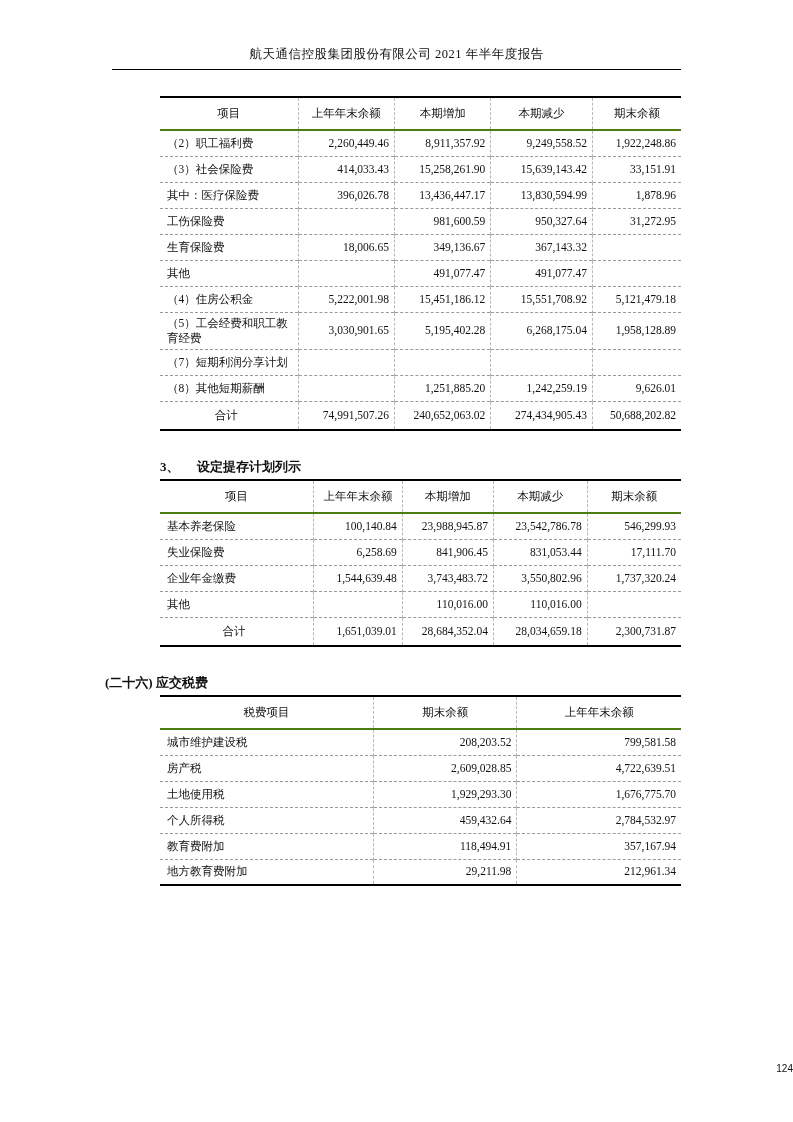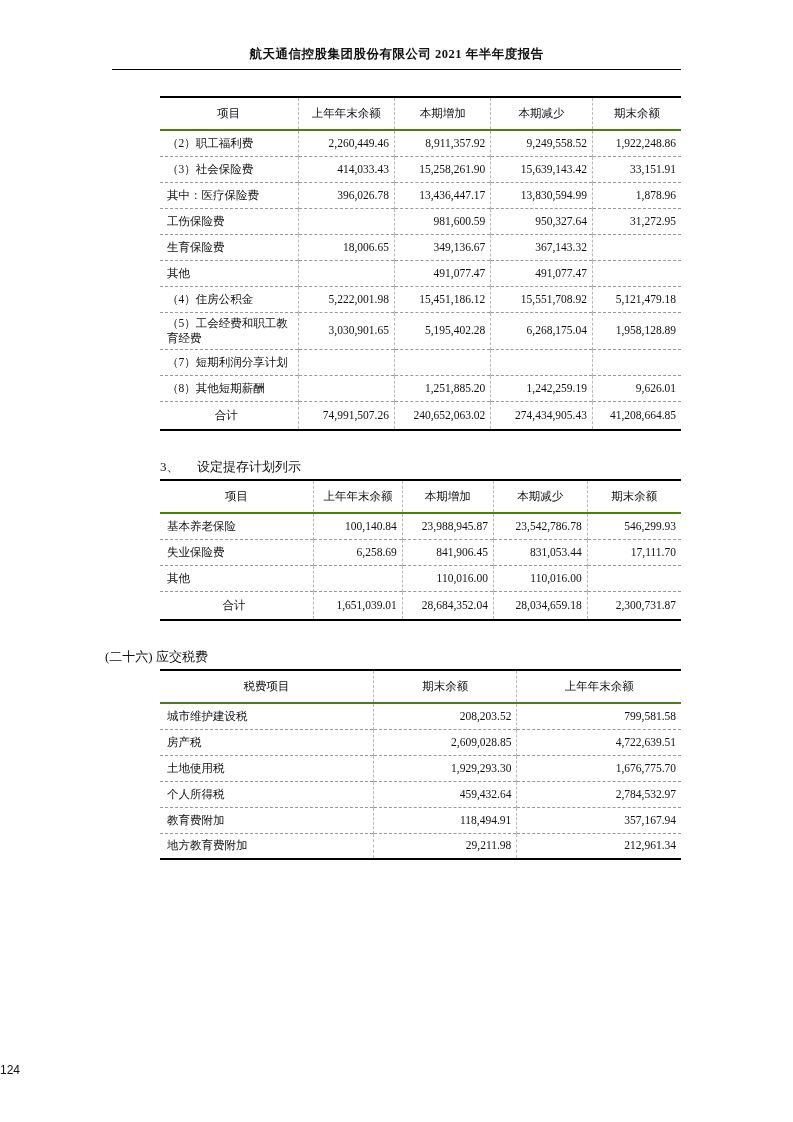--- a/index.html
+++ b/index.html
@@ -2,21 +2,21 @@
 <html lang="zh"><head>
 <meta charset="utf-8">
 <style>
   * { margin:0; padding:0; box-sizing:border-box; }
   html,body { background:#ffffff; }
   body { width:793px; height:1122px; position:relative;
          font-family:"Liberation Serif","DejaVu Serif",serif; color:#111; }
   .page { width:793px; height:1122px; background:#fff; position:relative;
           padding-top:46px; overflow:hidden; }
 
-  .doc-header { text-align:center; font-size:12.5px; font-weight:bold;
+  .doc-header { text-align:center; font-size:12.5px; font-weight:normal;
                 letter-spacing:0.5px; line-height:17px; }
   .header-rule { margin:6px 112px 0 112px; border-top:1.5px solid #000; height:0; }
 
   table.fin-table { border-collapse:collapse; table-layout:fixed; width:521px;
                     margin-left:160px; font-size:11.5px; color:#111;
                     border-top:2px solid #000; border-bottom:2px solid #000; }
   .fin-table th { font-weight:normal; text-align:center; height:33px;
                   border-bottom:2px solid #4d7c0f; padding:2px 4px; }
   .fin-table td { height:26px; padding:3px 5px 3px 5px; vertical-align:middle;
                   line-height:15px; }
@@ -34,27 +34,27 @@
 
   .t-dc { margin-top:3px; }
   .t-dc th:nth-child(1){width:29.5%;} .t-dc th:nth-child(2){width:17%;}
   .t-dc th:nth-child(3){width:17.5%;} .t-dc th:nth-child(4){width:18%;}
   .t-dc th:nth-child(5){width:18%;}
 
   .t-tax { margin-top:3px; }
   .t-tax th:nth-child(1){width:41%;} .t-tax th:nth-child(2){width:27.5%;}
   .t-tax th:nth-child(3){width:31.5%;}
 
-  .heading { font-weight:normal; font-size:13px; line-height:18px; }
+  .heading { font-weight:bold; font-size:13px; line-height:18px; }
   .h-dc { margin:27px 0 1px 160px; }
   .h-dc .h-num { display:inline-block; min-width:37px; }
   .h-tax { margin:27px 8px 1px 105px; }
 
-  .footer { position:absolute; left:0; right:0; top:1063px; text-align:left;
-            font-size:12px; font-family:"Liberation Sans","DejaVu Sans",sans-serif; }
+  .footer { position:absolute; left:0; right:0; top:1063px; text-align:right;
+            font-size:10px; font-family:"Liberation Sans","DejaVu Sans",sans-serif; }
 </style>
 </head>
 <body>
 
 <div class="page">
 
   <div class="doc-header">航天通信控股集团股份有限公司 2021 年半年度报告</div>
   <div class="header-rule"></div>
 
   <table class="fin-table t-salary">
@@ -136,21 +136,21 @@
           <td class="num"></td>
           <td class="num">1,251,885.20</td>
           <td class="num">1,242,259.19</td>
           <td class="num">9,626.01</td>
         </tr>
         <tr class="total">
           <td class="label">合计</td>
           <td class="num">74,991,507.26</td>
           <td class="num">240,652,063.02</td>
           <td class="num">274,434,905.43</td>
-          <td class="num">41,208,664.85</td>
+          <td class="num">50,688,202.82</td>
         </tr>
       </tbody>
     </table>
 
   <div class="heading h-dc">
     <span class="h-num">3、</span><span>设定提存计划列示</span>
   </div>
 
   <table class="fin-table t-dc">
       <thead>
@@ -169,20 +169,27 @@
           <td class="num">23,988,945.87</td>
           <td class="num">23,542,786.78</td>
           <td class="num">546,299.93</td>
         </tr>
         <tr>
           <td class="label">失业保险费</td>
           <td class="num">6,258.69</td>
           <td class="num">841,906.45</td>
           <td class="num">831,053.44</td>
           <td class="num">17,111.70</td>
+        </tr>
+        <tr>
+          <td class="label">企业年金缴费</td>
+          <td class="num">1,544,639.48</td>
+          <td class="num">3,743,483.72</td>
+          <td class="num">3,550,802.96</td>
+          <td class="num">1,737,320.24</td>
         </tr>
         <tr>
           <td class="label">其他</td>
           <td class="num"></td>
           <td class="num">110,016.00</td>
           <td class="num">110,016.00</td>
           <td class="num"></td>
         </tr>
         <tr class="total">
           <td class="label">合计</td>

